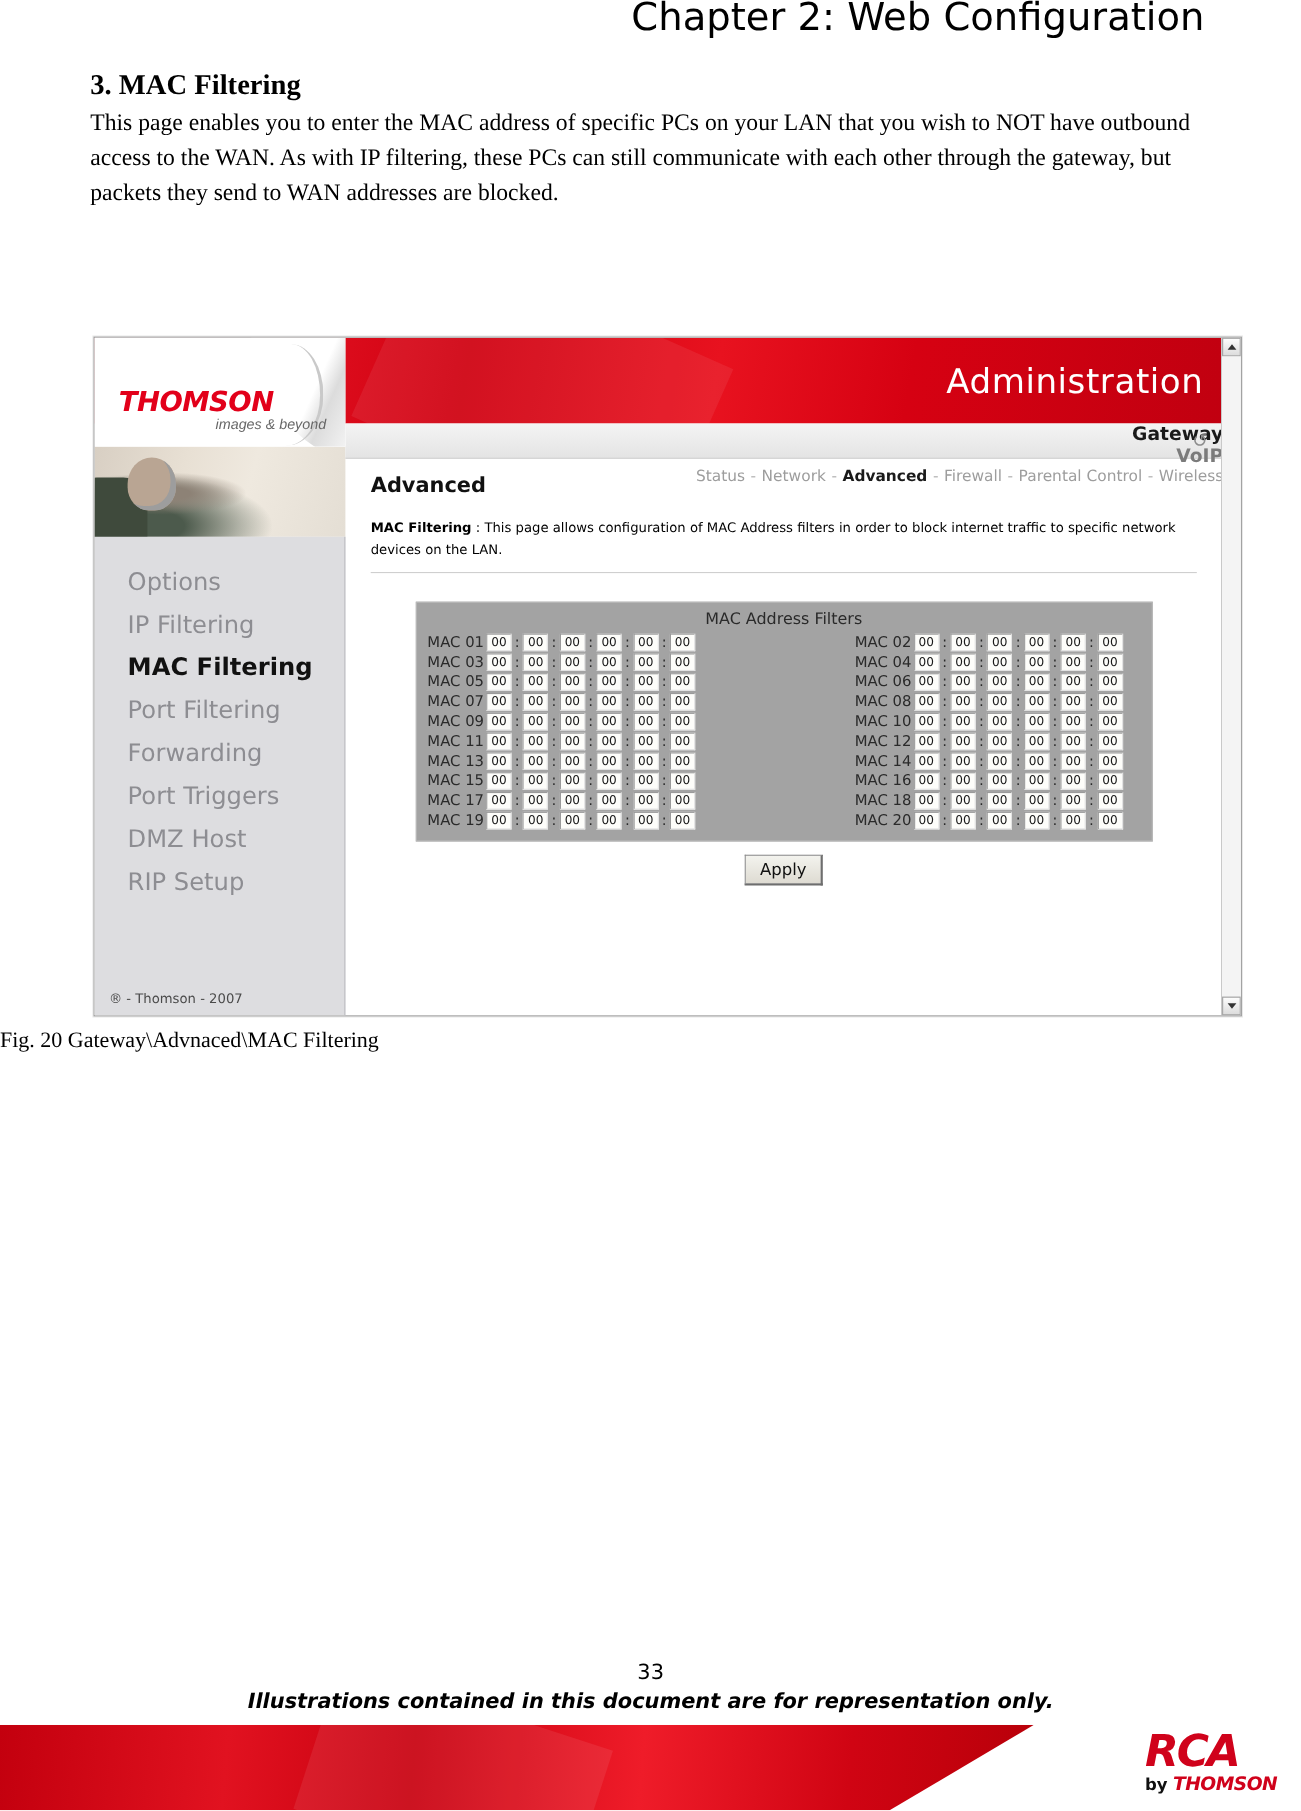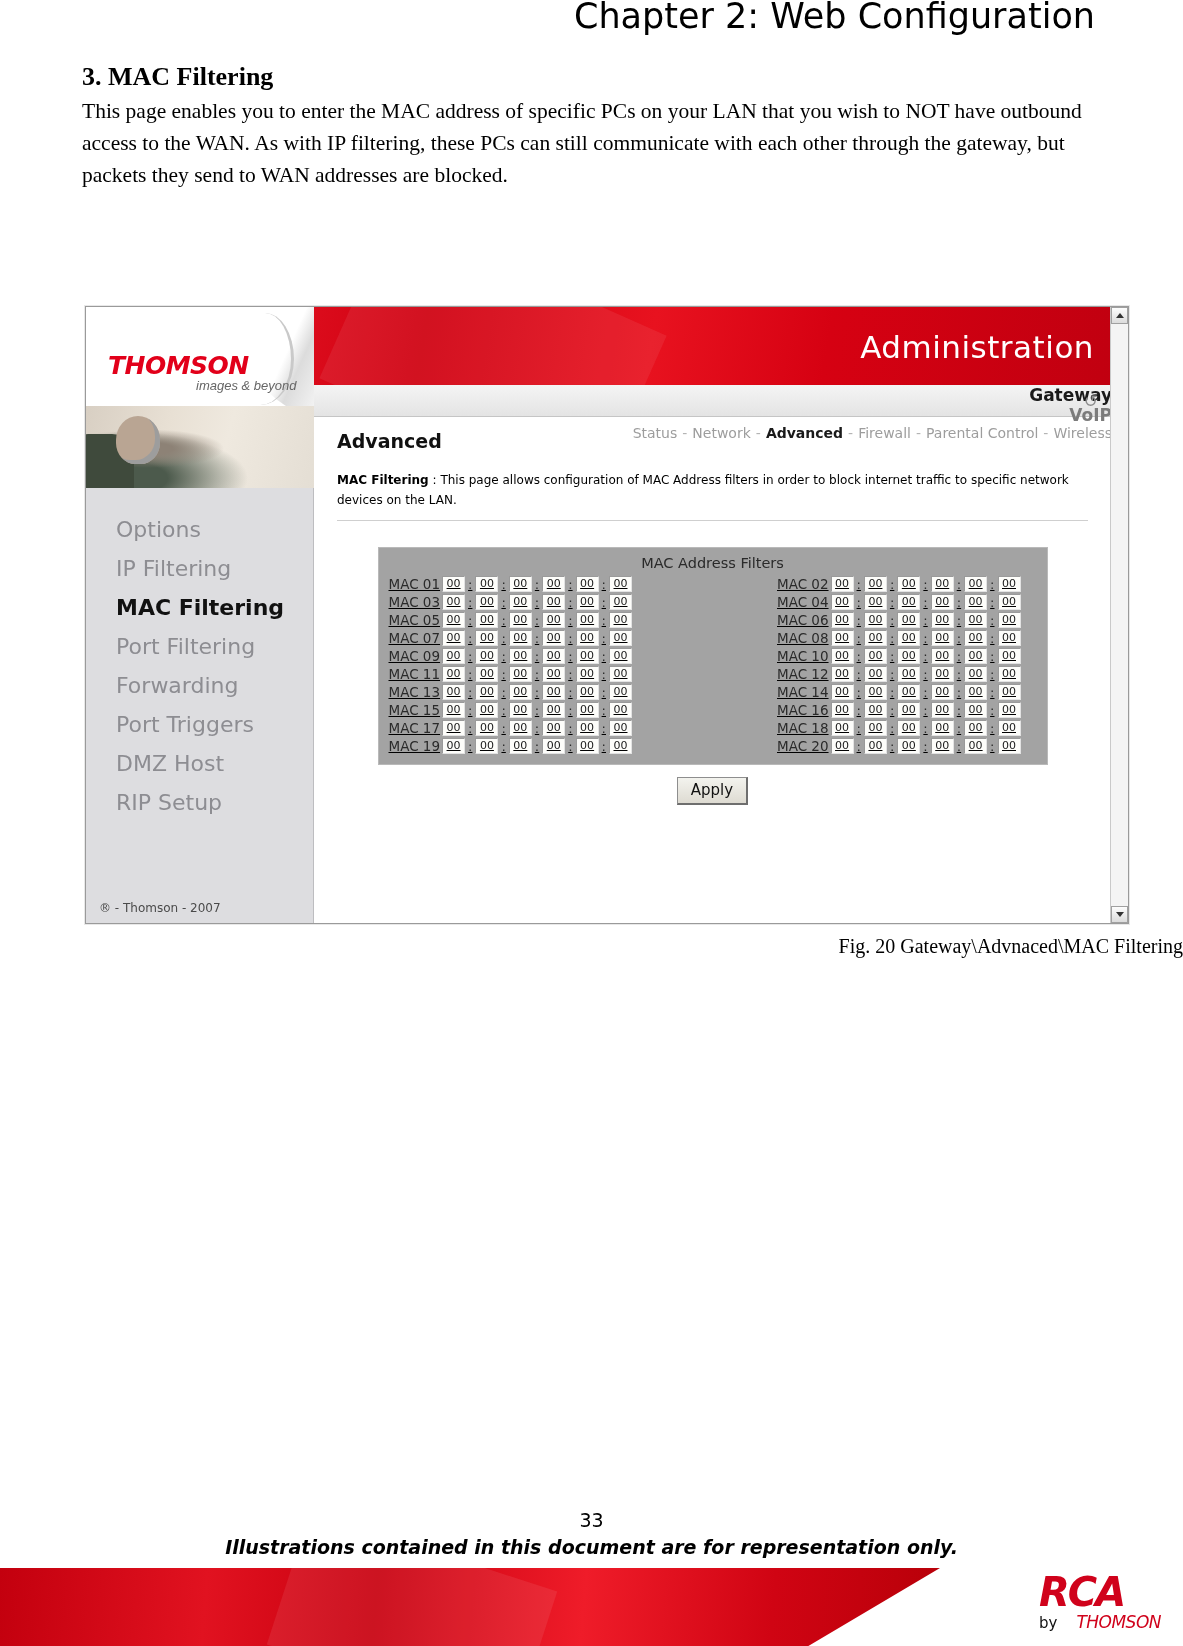--- a/index.html
+++ b/index.html
@@ -193,21 +193,21 @@
     margin: 26px auto 0 auto;
     width: 670px;
     border: 1px solid #b9b9b9;
     background: #a3a3a3;
     padding: 7px 10px 9px 10px;
   }
   .mac-panel-title {
     text-align: center; font-size: 14.5px; color: #2a2a2a; margin-bottom: 4px;
   }
   .mac-grid { display: grid; grid-template-columns: 1fr 1fr; }
-  .mac-row { display: flex; align-items: center; padding: 1px 0; text-decoration: underline; }
+  .mac-row { display: flex; align-items: center; padding: 1px 0; }
   .mac-row.right { justify-content: flex-end; padding-right: 16px;}
   .mac-label { font-size: 13.5px; color: #2a2a2a; margin-right: 2px; white-space: nowrap; }
   .octet {
     width: 23px; height: 16px; line-height: 14px;
     font-family: "DejaVu Sans", sans-serif; font-size: 11px;
     color: #1a1a1a; text-align: center;
     background: #fdfdfa;
     border: 1px solid #9a9a9a;
     border-right-color:#e3e3e3; border-bottom-color:#e3e3e3;
   }
@@ -220,21 +220,21 @@
     background: linear-gradient(#f3f3ee,#dedbd2);
     border: 1px solid #8e8e8e;
     border-right-width:2px; border-bottom-width:2px;
     border-right-color:#6e6e6e; border-bottom-color:#6e6e6e;
     padding: 3px 13px 4px 13px;
   }
 
   
   .fig-caption {
     position: absolute; top: 935px; left: 0; width: 1183px;
-    text-align: right;
+    text-align: left;
     font-family: "Liberation Serif", serif;
     font-size: 20px; color: #000;
   }
 
   
   .page-num {
     position: absolute; top: 1509px; left: 0; width: 1183px;
     text-align: center;
     font-family: "DejaVu Sans", sans-serif;
     font-size: 19px; color: #000;
@@ -258,22 +258,22 @@
     position: absolute; right: 22px; top: 1572px;
     text-align: left;
   }
   .rca-word {
     font-family: "DejaVu Sans", sans-serif;
     font-size: 40px; font-weight: bold; font-style: italic;
     color: #d0021b; letter-spacing: -2px; line-height: 40px;
   }
   .rca-by {
     font-family: "DejaVu Sans", sans-serif;
-    font-size: 15px; color: #111; font-weight: normal;
-    display: flex; align-items: baseline; gap: 19px;
+    font-size: 15px; color: #111; font-weight: bold;
+    display: flex; align-items: baseline; gap: 5px;
   }
   .rca-by .brand {
     font-style: italic; color: #d0021b; font-size: 17px; letter-spacing: -0.5px;
   }
 </style>
 </head>
 <body>
 
 <div class="page">
 

